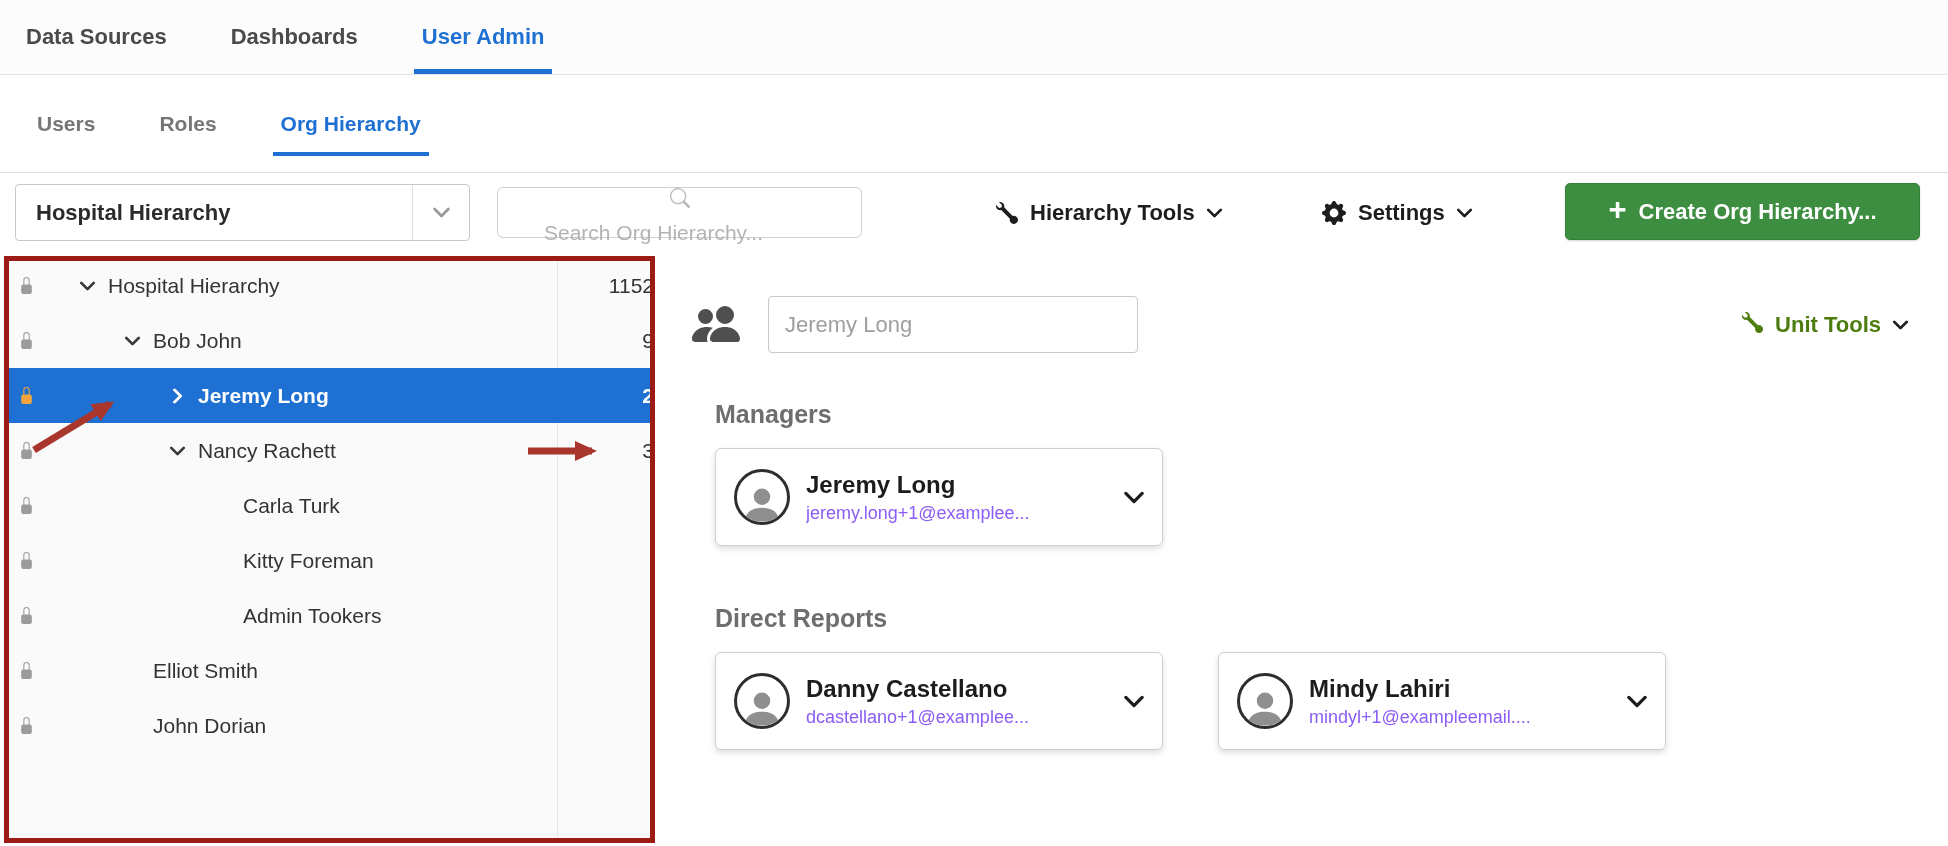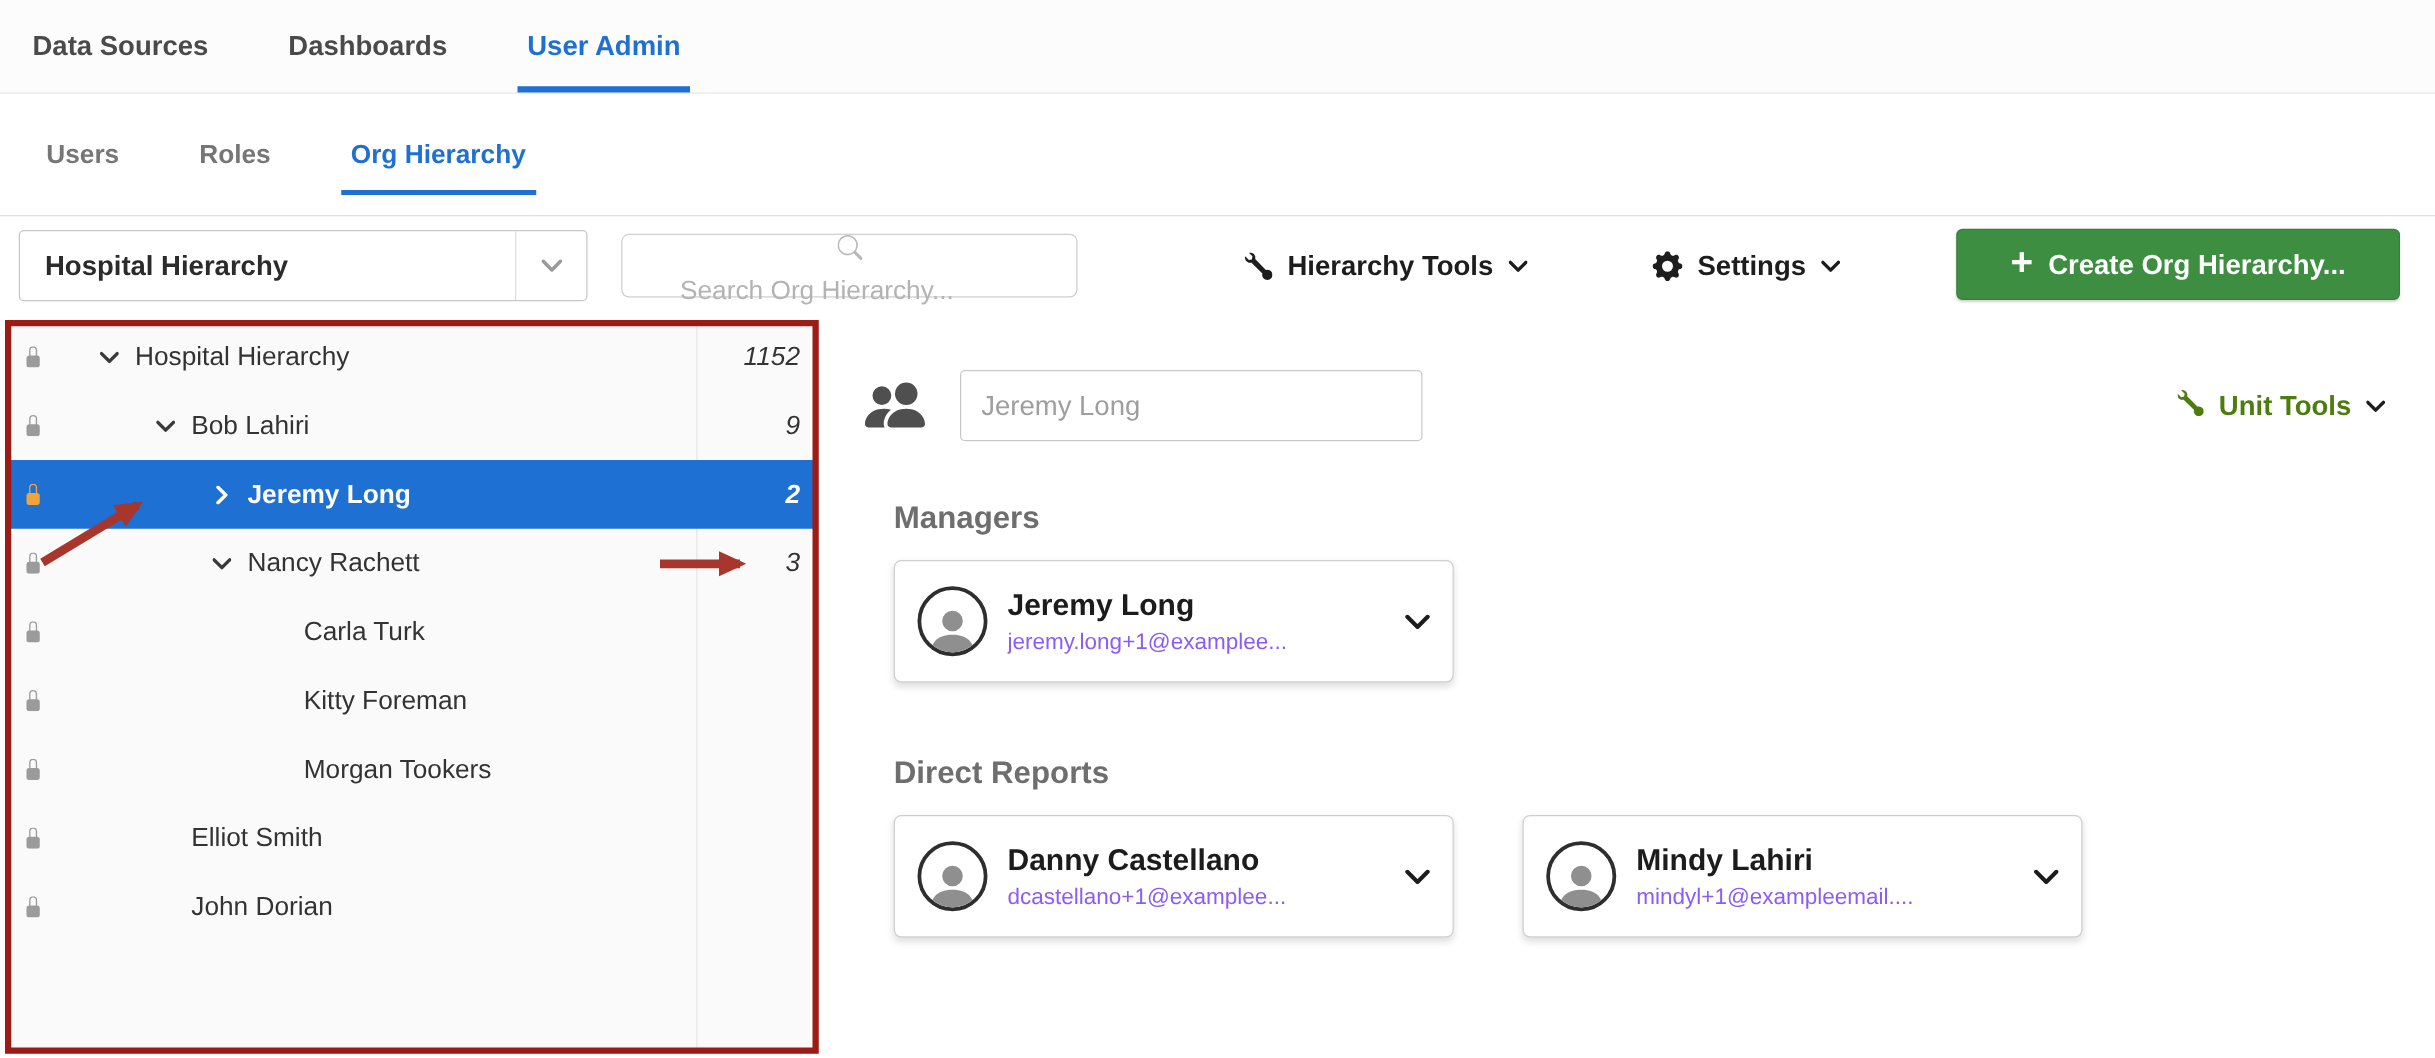--- a/index.html
+++ b/index.html
@@ -85,21 +85,21 @@
   .tree-row {
     position:relative; display:flex; align-items:center; height:55px; font-size:21px;
     color:#333; cursor:pointer; z-index:1;
   }
   .tree-row .lock { flex:0 0 40px; display:flex; align-items:center; justify-content:center; color:#9b9b9b; }
   .sp0 { flex:0 0 24px; }  .sp1 { flex:0 0 69px; }
   .sp2 { flex:0 0 114px; } .sp3 { flex:0 0 159px; }
   .chev-box { flex:0 0 34px; display:flex; align-items:center; justify-content:center; color:#3a3a3a; }
   .chev-right svg { transform:rotate(-90deg); }
   .row-label { margin-left:4px; white-space:nowrap; }
-  .row-count { margin-left:auto; padding-right:14px; color:#333;font-style:italic; }
+  .row-count { margin-left:auto; color:#333; }
   .tree-row.selected { background:#1e70d2; color:#fff; font-weight:700; }
   .tree-row.selected .lock { color:#efa43c; }
   .tree-row.selected .chev-box { color:#fff; }
   .tree-row.selected .row-count { color:#fff; }
 
   
   .anno-box {
     position:absolute; left:4px; top:256px; width:651px; height:587px;
     border:5px solid #9c1b15; box-sizing:border-box; pointer-events:none; z-index:5;
   }
@@ -229,21 +229,21 @@
         <svg width="17" height="17" viewBox="0 0 16 16" fill="currentColor">
           <path d="M8 1a2 2 0 0 1 2 2v4H6V3a2 2 0 0 1 2-2zm3 6V3a3 3 0 0 0-6 0v4a2 2 0 0 0-2 2v5a2 2 0 0 0 2 2h6a2 2 0 0 0 2-2V9a2 2 0 0 0-2-2z"></path>
         </svg>
       </span>
     <span class="sp1"></span>
     <span class="chev-box">
         <svg width="15" height="10" viewBox="0 0 12 8">
           <path d="M1 1.5 6 6.5 11 1.5" fill="none" stroke="currentColor" stroke-width="2.2" stroke-linecap="round" stroke-linejoin="round"></path>
         </svg>
       </span>
-    <span class="row-label">Bob Lahiri</span>
+    <span class="row-label">Bob John</span>
     <span class="row-count">9</span>
   </div>
 
   <div class="tree-row selected">
     <span class="lock">
         <svg width="17" height="17" viewBox="0 0 16 16" fill="currentColor">
           <path d="M8 1a2 2 0 0 1 2 2v4H6V3a2 2 0 0 1 2-2zm3 6V3a3 3 0 0 0-6 0v4a2 2 0 0 0-2 2v5a2 2 0 0 0 2 2h6a2 2 0 0 0 2-2V9a2 2 0 0 0-2-2z"></path>
         </svg>
       </span>
     <span class="sp2"></span>
@@ -297,21 +297,21 @@
   </div>
 
   <div class="tree-row">
     <span class="lock">
         <svg width="17" height="17" viewBox="0 0 16 16" fill="currentColor">
           <path d="M8 1a2 2 0 0 1 2 2v4H6V3a2 2 0 0 1 2-2zm3 6V3a3 3 0 0 0-6 0v4a2 2 0 0 0-2 2v5a2 2 0 0 0 2 2h6a2 2 0 0 0 2-2V9a2 2 0 0 0-2-2z"></path>
         </svg>
       </span>
     <span class="sp3"></span>
     <span class="chev-box"></span>
-    <span class="row-label">Morgan Tookers</span>
+    <span class="row-label">Admin Tookers</span>
     <span class="row-count"></span>
   </div>
 
   <div class="tree-row">
     <span class="lock">
         <svg width="17" height="17" viewBox="0 0 16 16" fill="currentColor">
           <path d="M8 1a2 2 0 0 1 2 2v4H6V3a2 2 0 0 1 2-2zm3 6V3a3 3 0 0 0-6 0v4a2 2 0 0 0-2 2v5a2 2 0 0 0 2 2h6a2 2 0 0 0 2-2V9a2 2 0 0 0-2-2z"></path>
         </svg>
       </span>
     <span class="sp1"></span>

